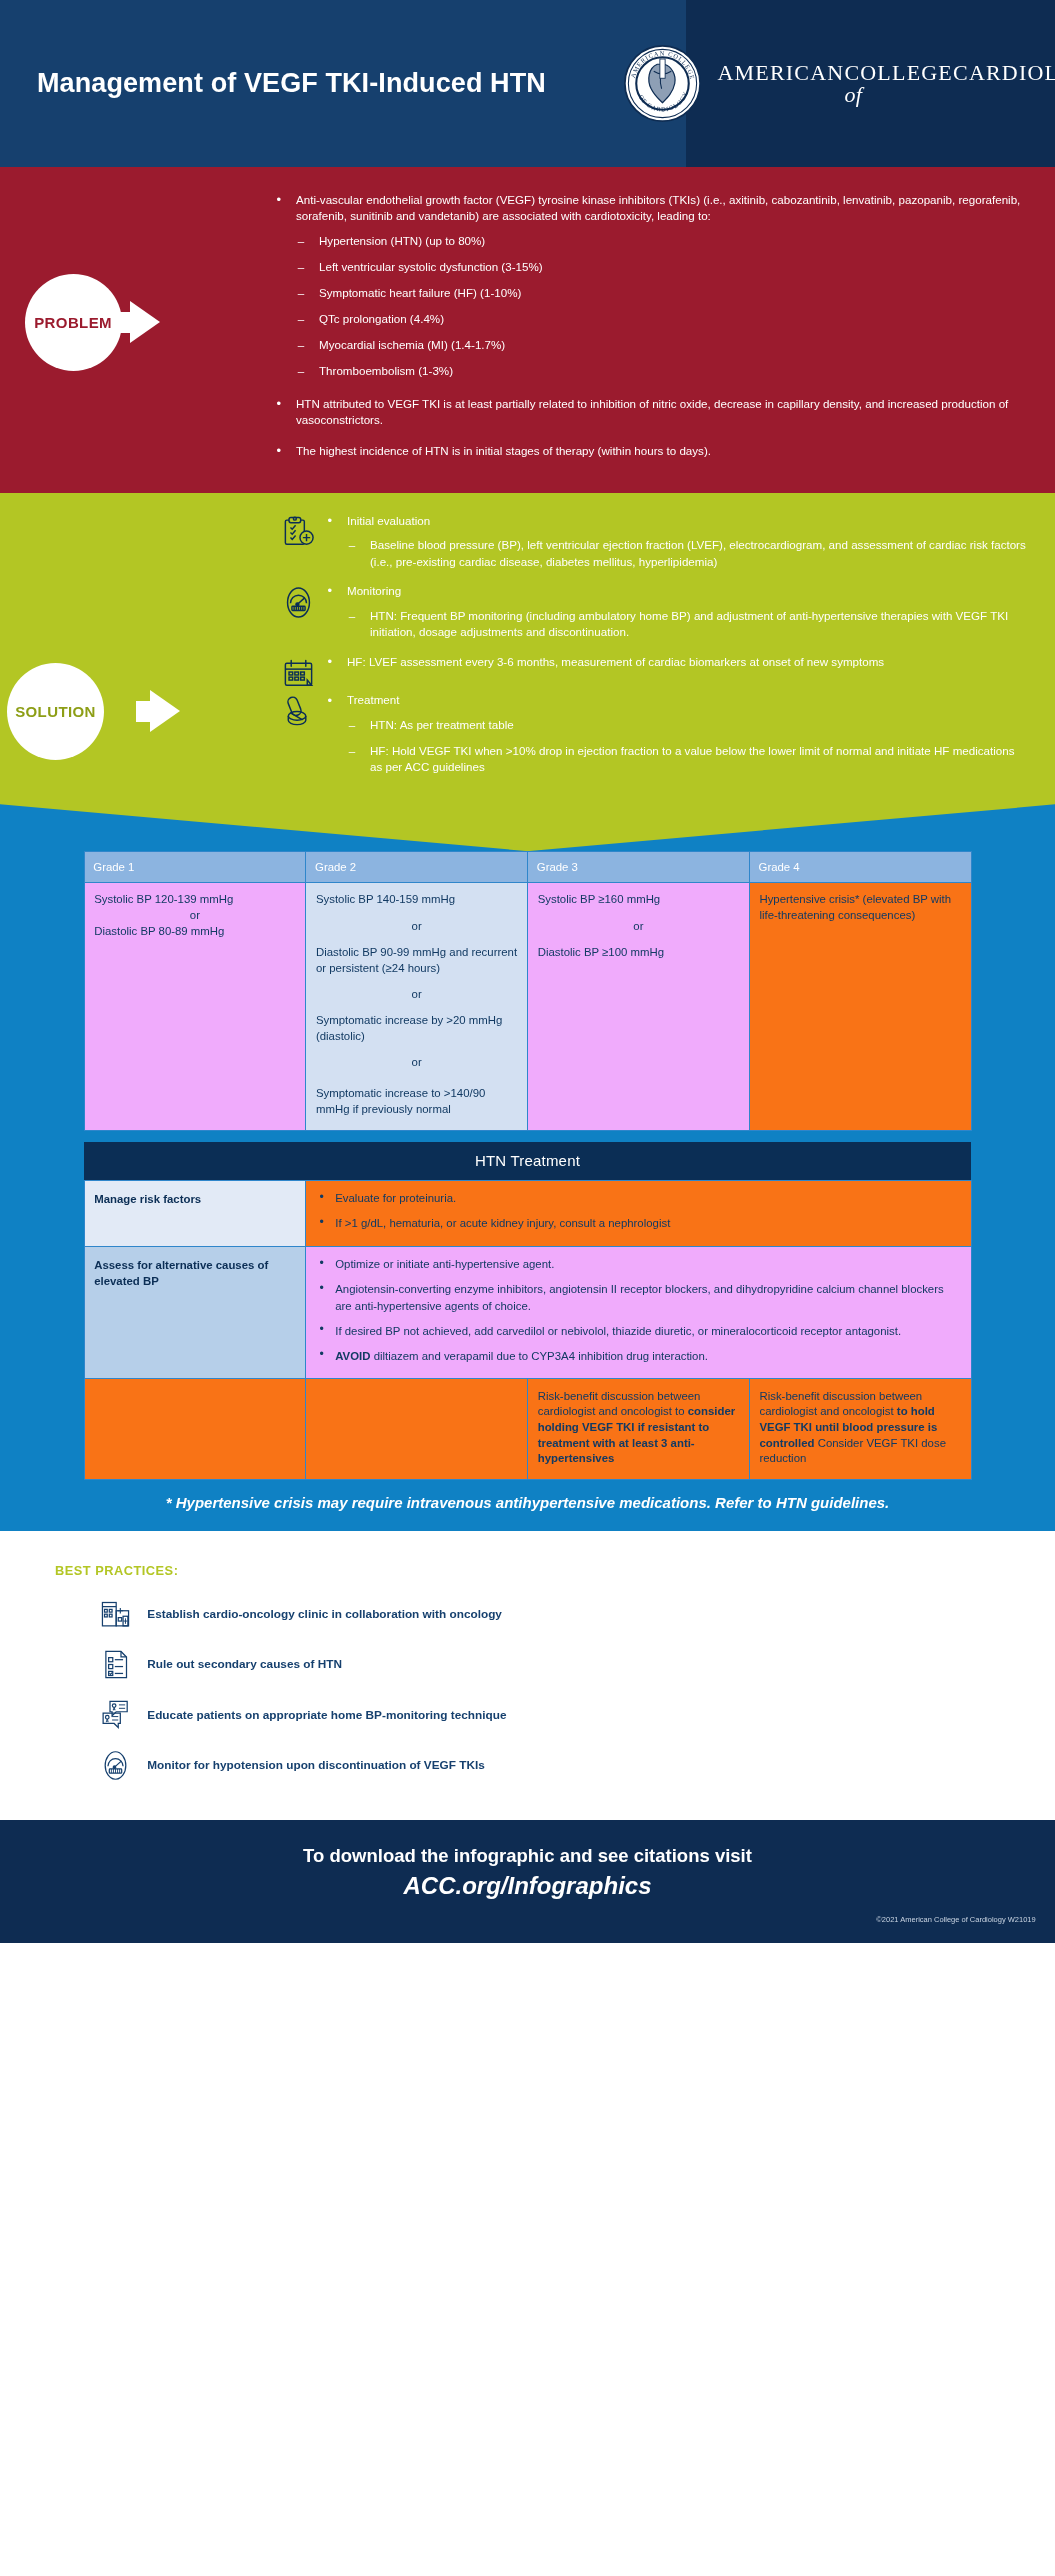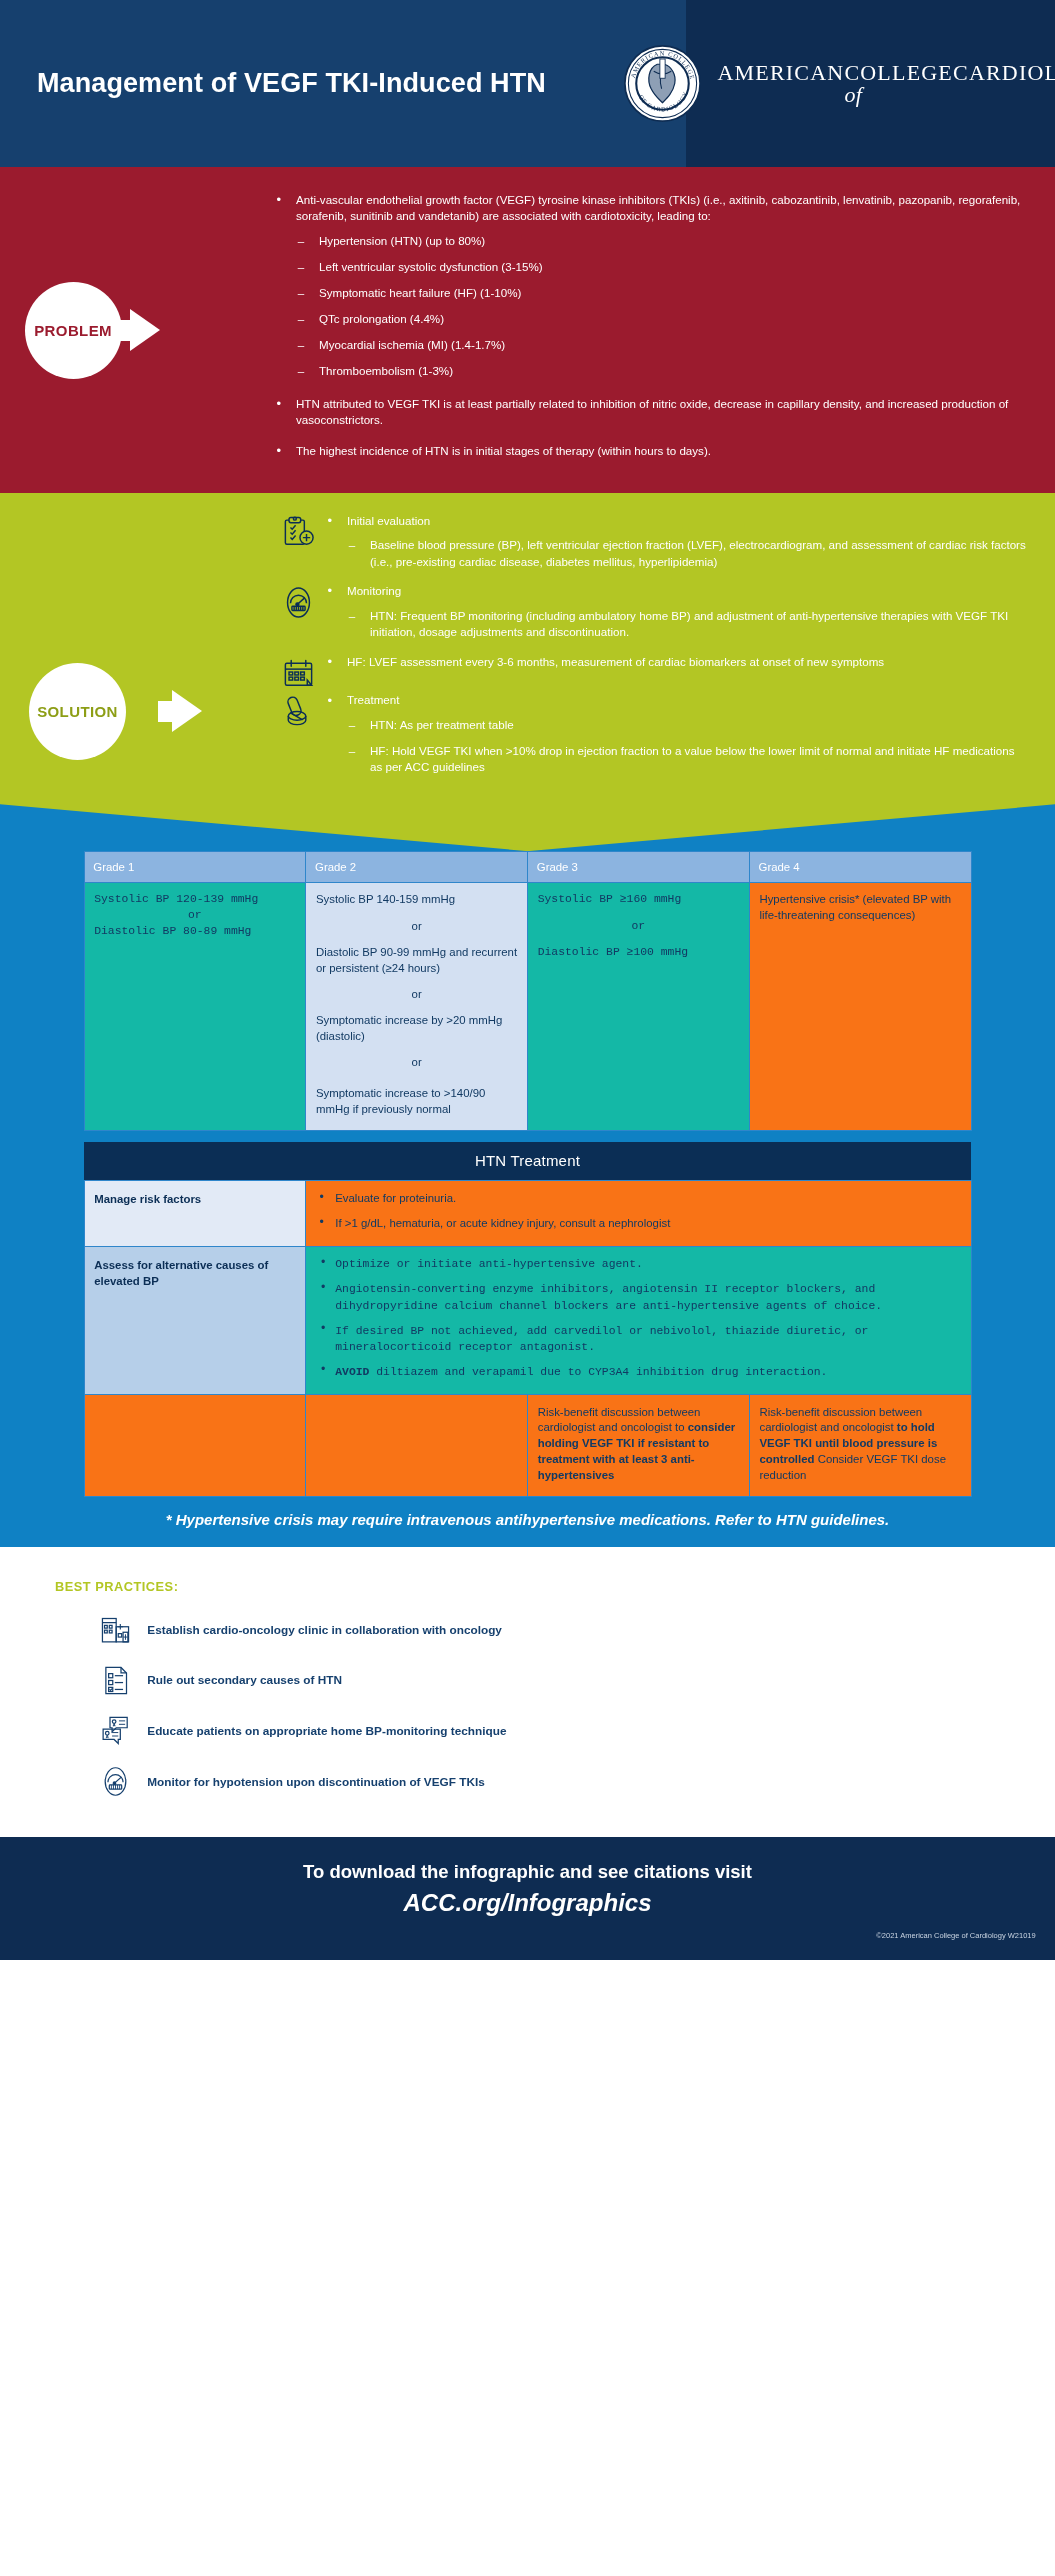--- a/index.html
+++ b/index.html
@@ -95,21 +95,21 @@
     padding:10.6px 0;font-weight:normal;letter-spacing:0.2px;
   }
   .hdr td{
     background:#8cb4e0;color:#ffffff;font-size:11.4px;padding:8.8px 8.8px;
     border:0.9px solid #2f86cb;vertical-align:middle;
   }
   td.cell{
     font-size:11.4px;color:#123a63;padding:9.7px 9.7px 12.3px 9.7px;
     border:0.9px solid #2f86cb;vertical-align:top;line-height:1.38;
   }
-  td.lightA{background:#14b8a6;font-family:Liberation Mono, monospace;}
+  td.lightA{background:#f0abfc;}
   td.lightB{background:#d3e0f2;}
   td.lightC{background:#f97316;}
   .ctr{text-align:center;}
   .lft{text-align:left;}
 
   td.rowlabel{
     background:#e2eaf6;font-size:11.4px;color:#0b2e55;font-weight:bold;
     padding:11.4px 9.7px;border:0.9px solid #2f86cb;vertical-align:top;line-height:1.4;
   }
   td.rowlabel.shade{background:#b6cfe9;}
@@ -179,21 +179,21 @@
         <span class="ln1">AMERICAN</span>
         <span class="ln2"><span>COLLEGE </span><span class="ital">of</span></span>
         <span class="ln3"><span>CARDIOLOGY</span><span class="reg">®</span></span>
       </span>
     </div>
   </div>
 
   <div class="problem">
     <div class="band-inner" style="padding:24.6px 0 23px 0;">
       <div class="badge-col">
-        <div class="badge" style="left:24.6px;top:90px;">
+        <div class="badge" style="left:24.6px;top:82px;">
           <div class="badge-circle">
             <span style="color:#9b1b2e;">PROBLEM</span>
           </div>
           <div class="arrow-wrap">
             <div class="badge-stem"></div>
               <div class="badge-arrow"></div>
           </div>
         </div>
       </div>
       <div class="content-col">
@@ -212,21 +212,21 @@
           <li style="margin-top:16px;">HTN attributed to VEGF TKI is at least partially related to inhibition of nitric oxide, decrease in capillary density, and increased production of vasoconstrictors.</li>
           <li style="margin-top:14px;">The highest incidence of HTN is in initial stages of therapy (within hours to days).</li>
         </ul>
       </div>
     </div>
   </div>
 
   <div class="solution">
     <div class="band-inner" style="padding:19.3px 0 8.8px 0;">
       <div class="badge-col">
-        <div class="badge" style="left:29px;top:150px;gap:37px;">
+        <div class="badge" style="left:7px;top:150px;gap:37px;">
           <div class="badge-circle">
             <span>SOLUTION</span>
           </div>
           <div class="arrow-wrap">
             <div class="badge-stem"></div>
               <div class="badge-arrow"></div>
           </div>
         </div>
       </div>
 

